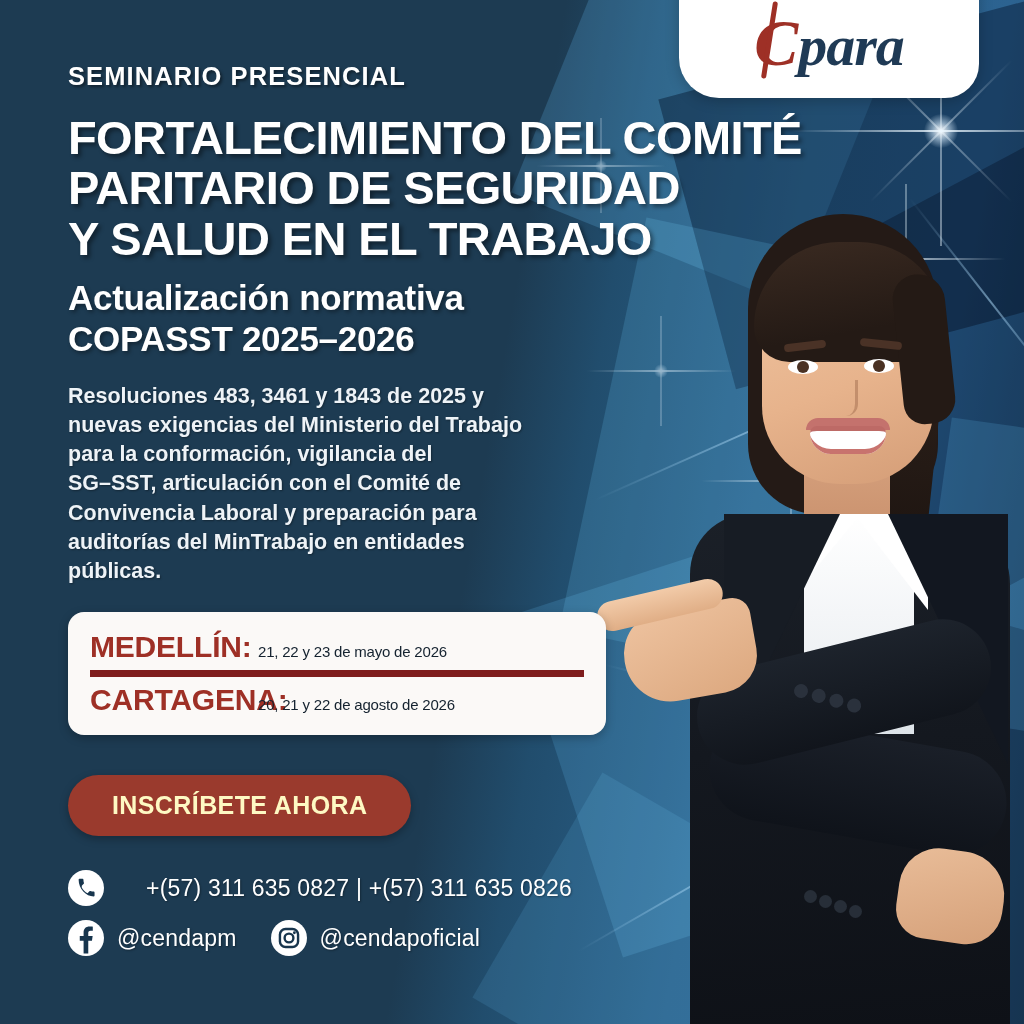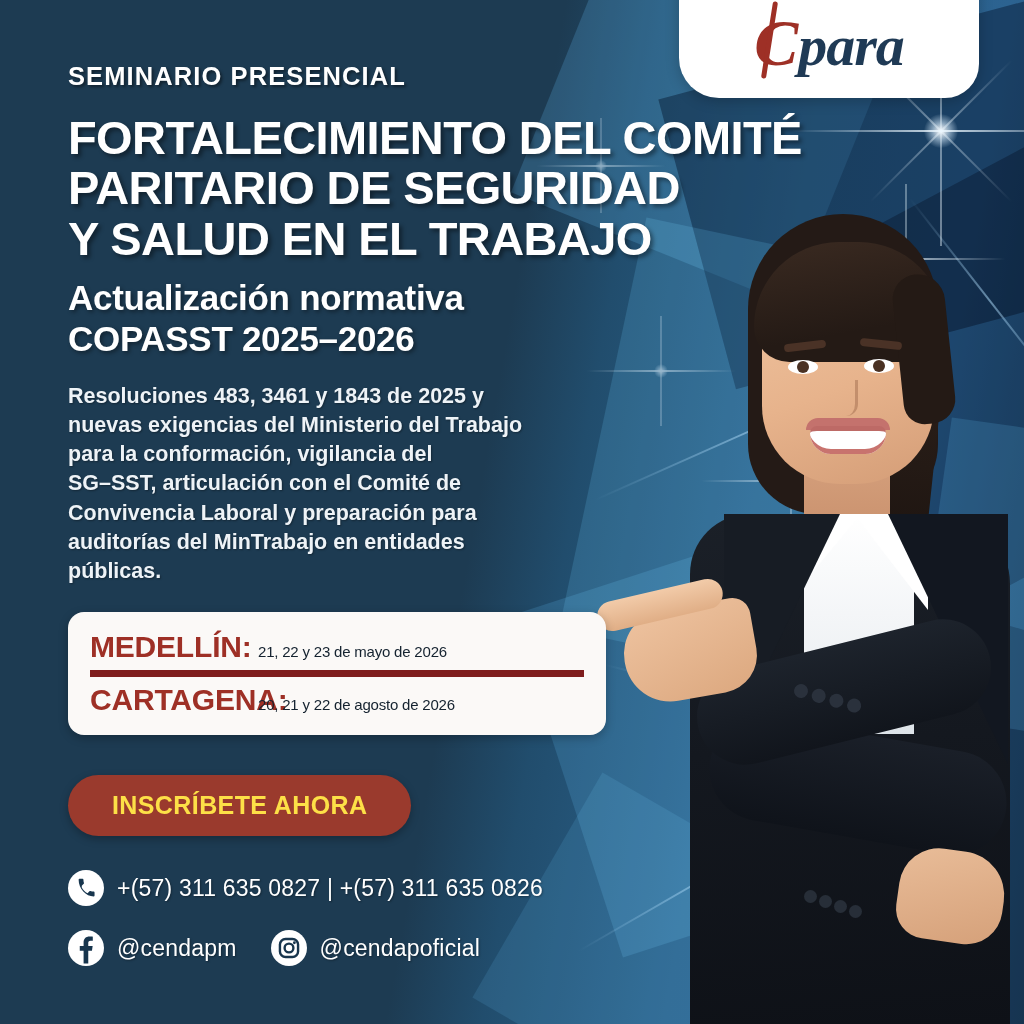--- a/index.html
+++ b/index.html
@@ -313,29 +313,29 @@
   }
   .date-row.medellin .date-city { width:168px; }
   .date-row.cartagena .date-city { width:168px; }
   .date-val {
     color:#14222f; font-weight:400; font-size:15px;
     letter-spacing:-0.2px;
   }
 
   .cta {
     display:inline-block; margin-top:40px;
-    background:#9a3a2d; color:#fde047;
+    background:#9a3a2d; color:#fef9c3;
     font-size:25px; font-weight:700; letter-spacing:0.4px;
     padding:16px 44px; border-radius:40px;
     box-shadow:0 3px 9px rgba(0,0,0,0.28);
     cursor:pointer; border:none;
   }
 
   .contact { margin-top:34px; }
-  .contact-row { display:flex; align-items:center; margin-bottom:24px; }
+  .contact-row { display:flex; align-items:center; margin-bottom:14px;gap:29px; }
   .ic {
     width:36px; height:36px; border-radius:50%;
     background:#ffffff; display:flex; align-items:center; justify-content:center;
     margin-right:13px; flex:0 0 auto;
   }
   .ic svg { display:block; }
   .contact-text {
     color:#ffffff; font-size:23px; letter-spacing:0.2px;
     text-shadow:1px 1px 2px rgba(0,0,0,0.35);
   }

